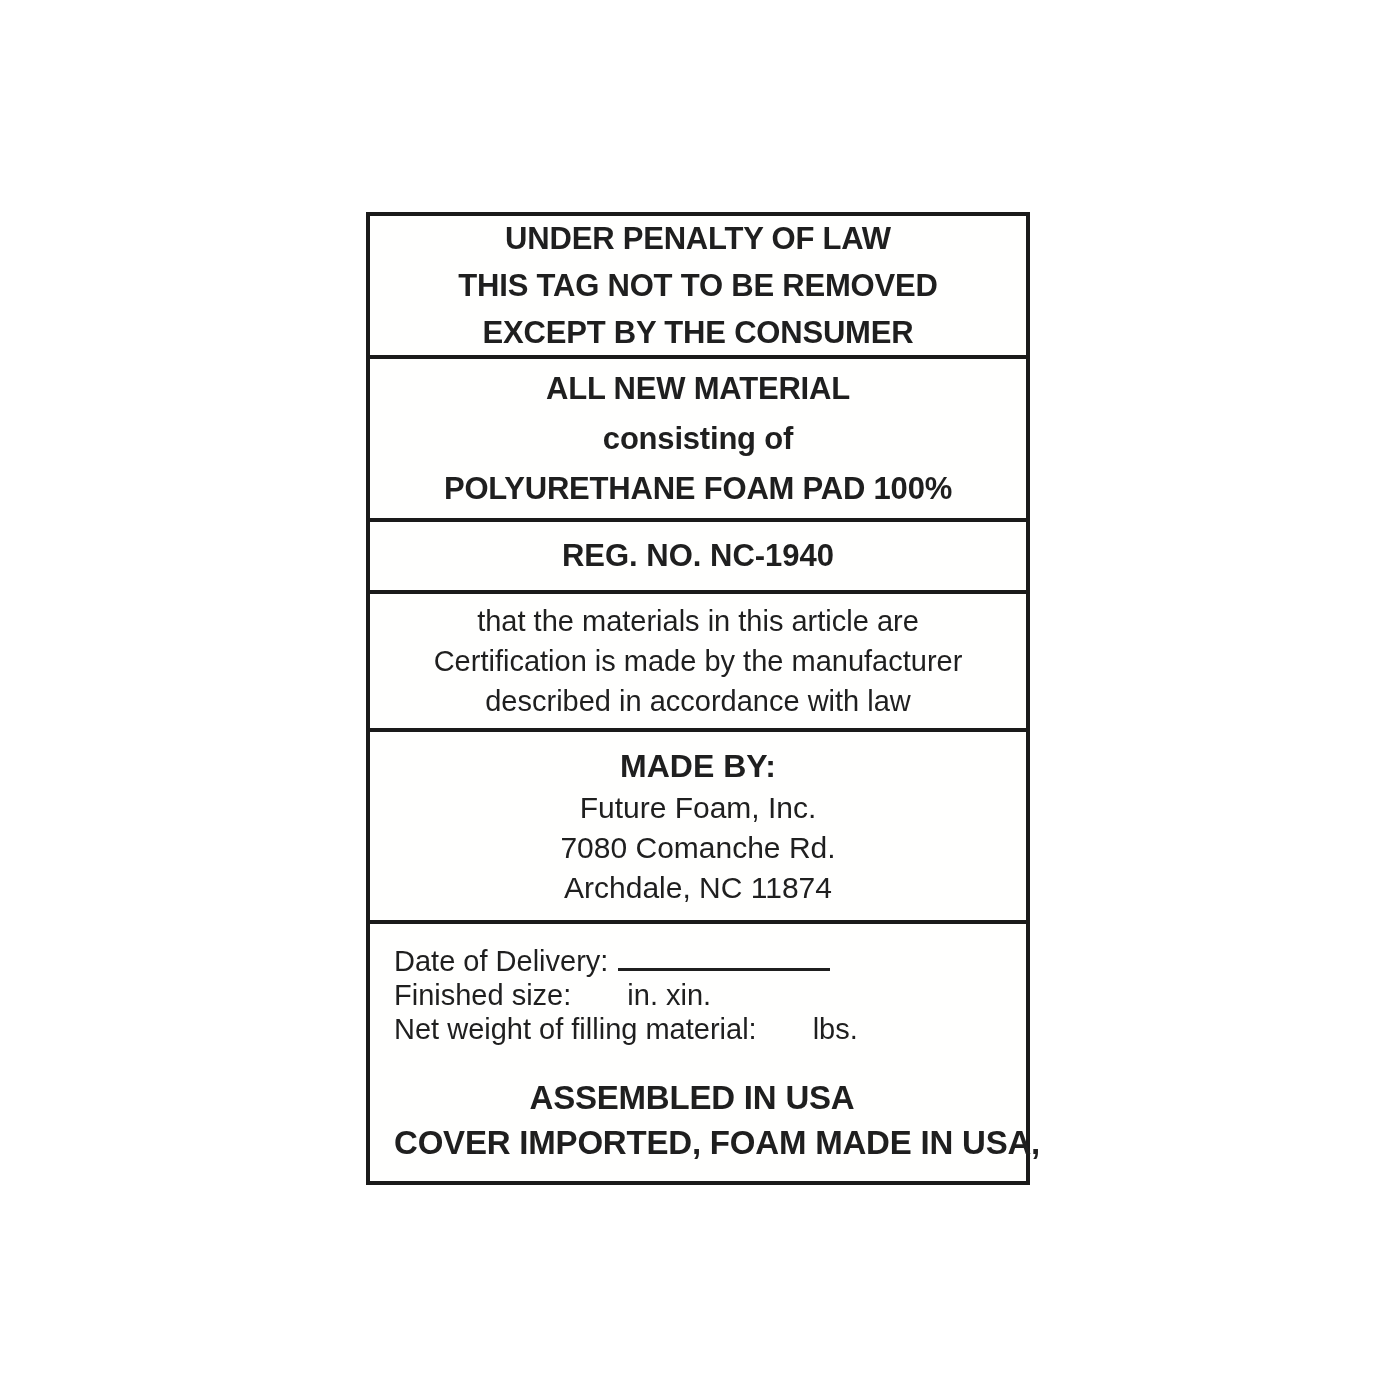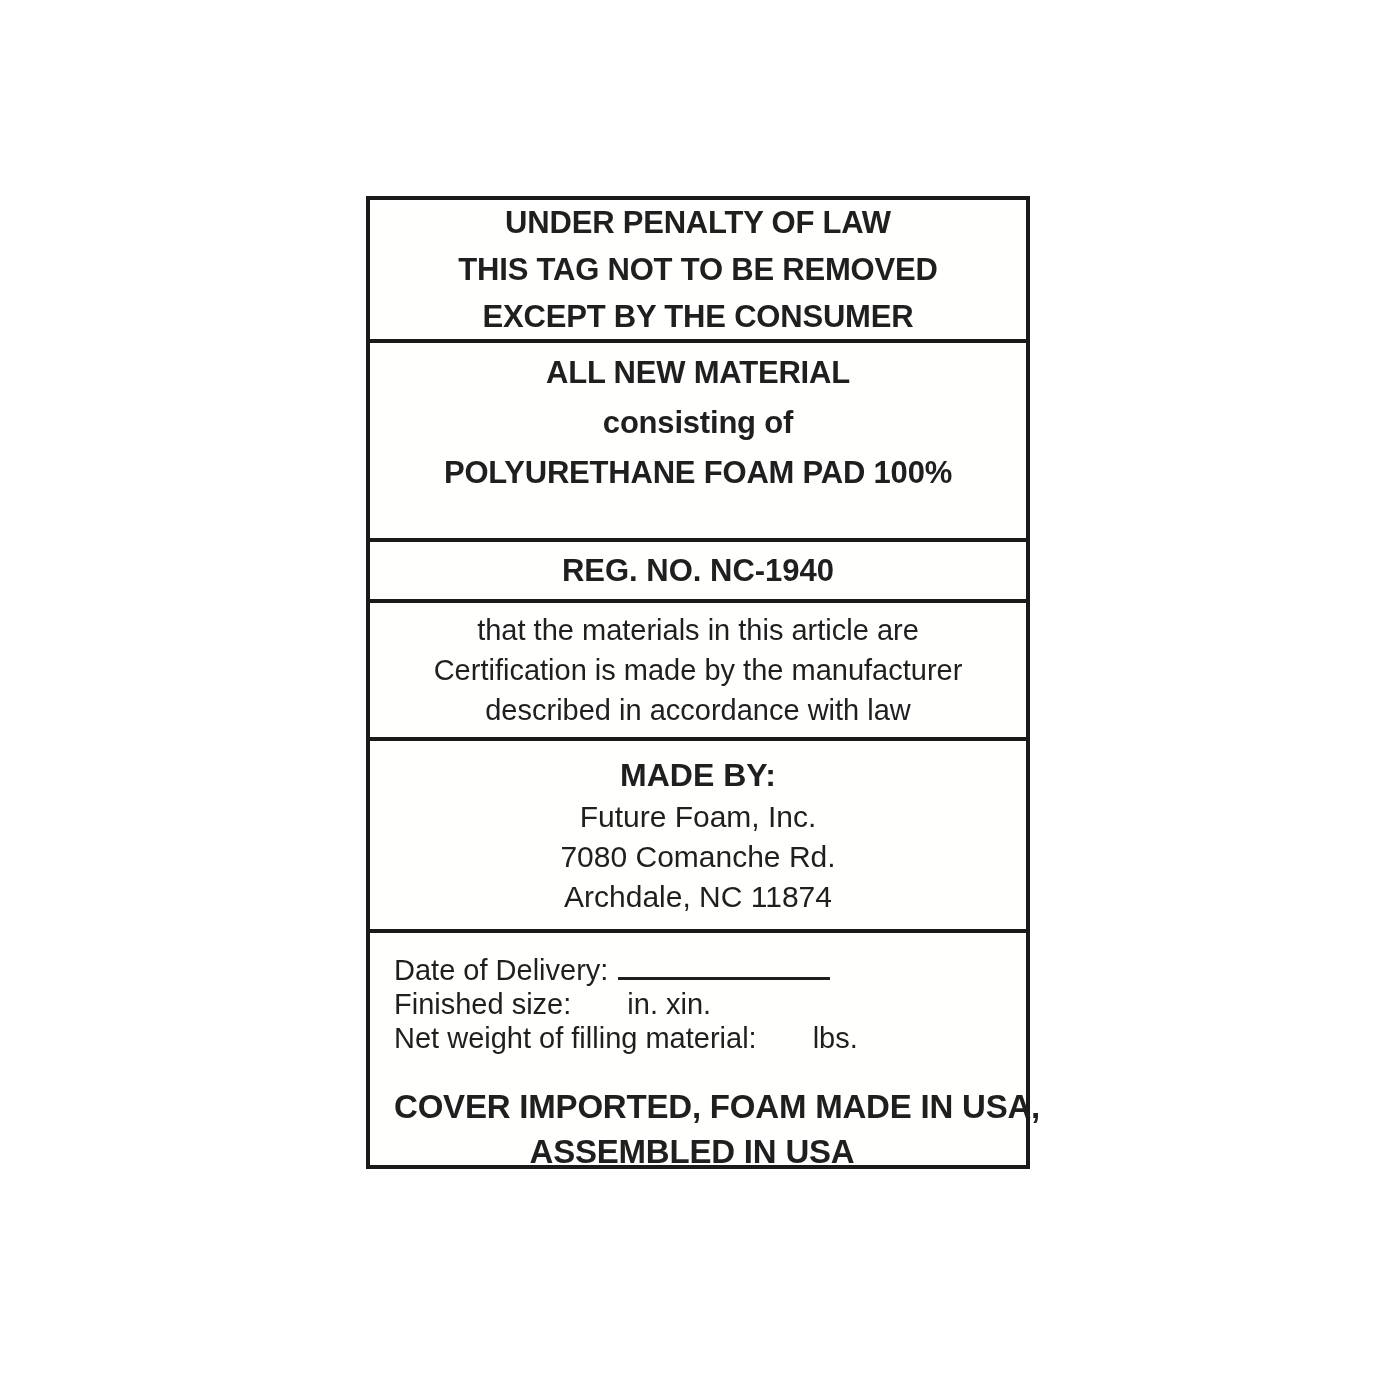--- a/index.html
+++ b/index.html
@@ -12,21 +12,21 @@
     width: 1400px;
     height: 1400px;
     background: #ffffff;
     font-family: "Liberation Sans", sans-serif;
     color: #1f1f1f;
     overflow: hidden;
   }
   .label {
     position: absolute;
     left: 366px;
-    top: 196px;
+    top: 212px;
     width: 664px;
     height: 973px;
     box-sizing: border-box;
     border: 4px solid #1a1a1a;
     background: #fffffe;
     display: flex;
     flex-direction: column;
   }
   .section {
     box-sizing: border-box;
@@ -35,21 +35,21 @@
     align-items: center;
     justify-content: center;
     text-align: center;
     flex: none;
   }
   .section + .section {
     border-top: 4px solid #1a1a1a;
   }
   .sec-penalty   { height: 139px; }
   .sec-material  { height: 163px; }
-  .sec-reg       { height: 61px; margin-top: 36px;  }
+  .sec-reg       { height: 72px;  }
   .sec-cert      { height: 138px; }
   .sec-madeby    { height: 192px; }
   .sec-delivery  {
     height: 261px;
     align-items: stretch;
     text-align: left;
     justify-content: flex-end;
     padding: 20px 36px 10px 24px;
   }
   .bold-line {
@@ -147,19 +147,19 @@
       <div class="fill-line">
         <span>Date of Delivery:</span><span class="blank-line"></span>
       </div>
       <div class="fill-line">
         <span>Finished size:</span><span class="gap-a">in. x</span><span class="gap-b">in.</span>
       </div>
       <div class="fill-line">
         <span>Net weight of filling material:</span><span class="gap-a">lbs.</span>
       </div>
       <div class="origin-block">
+        <div class="origin-line">ASSEMBLED IN USA</div>
         <div class="origin-line">COVER IMPORTED, FOAM MADE IN USA,</div>
-        <div class="origin-line">ASSEMBLED IN USA</div>
       </div>
     </div>
 
   </div>
 </div>
 
 </body></html>

